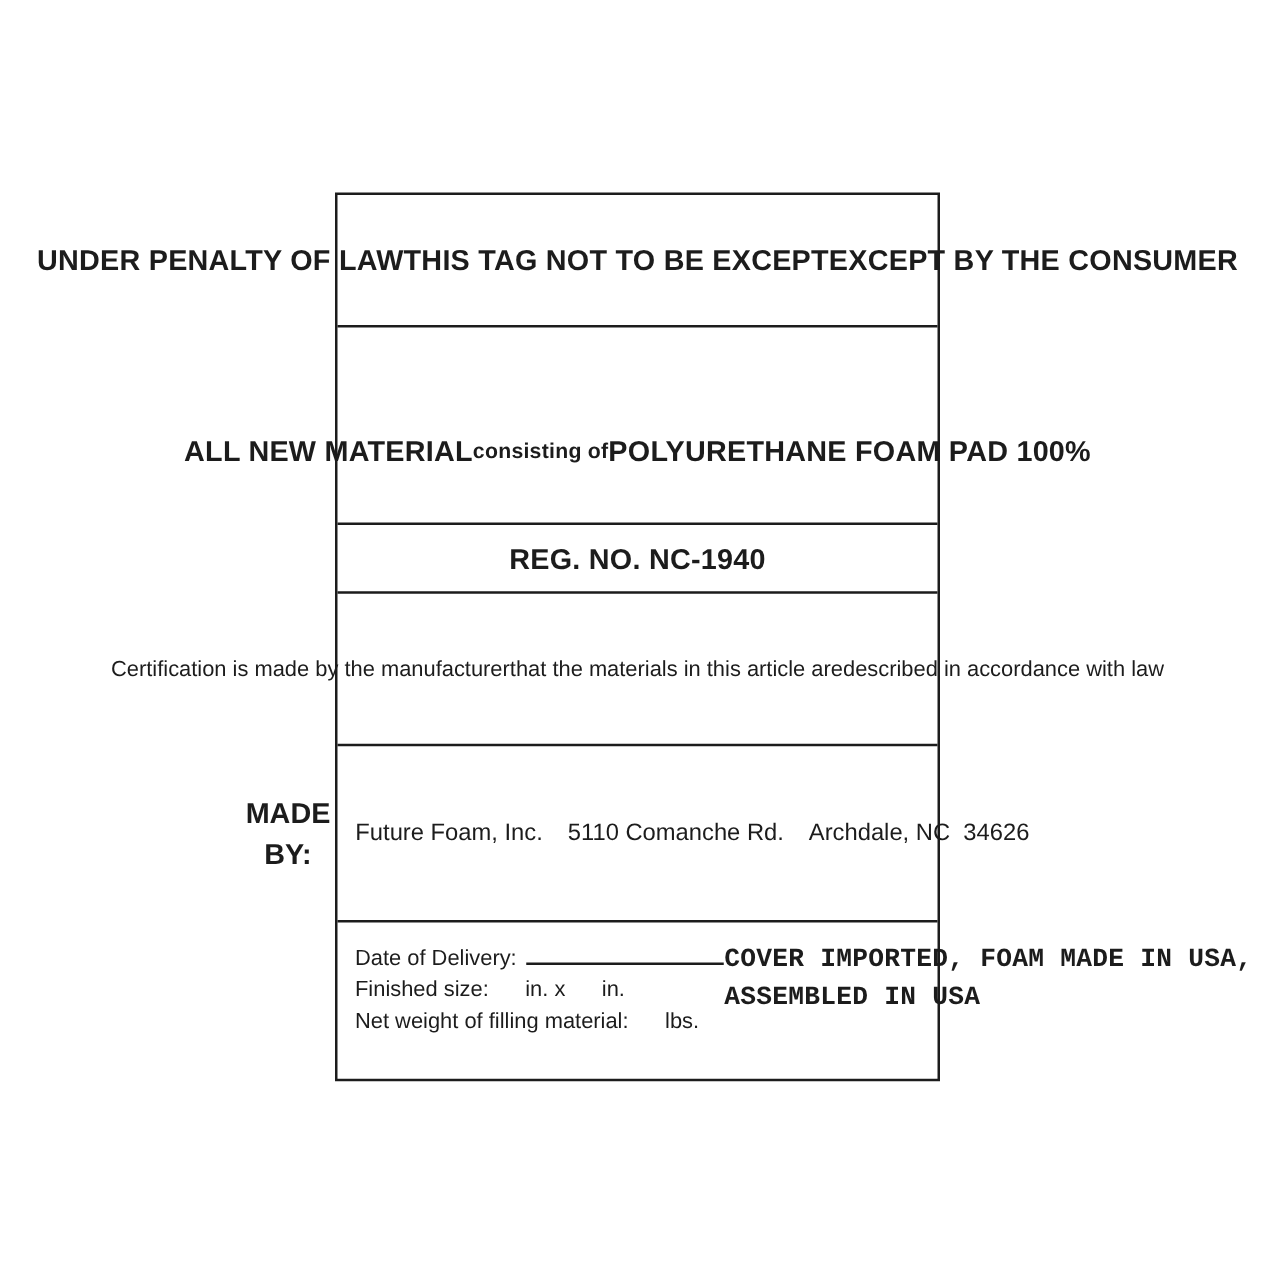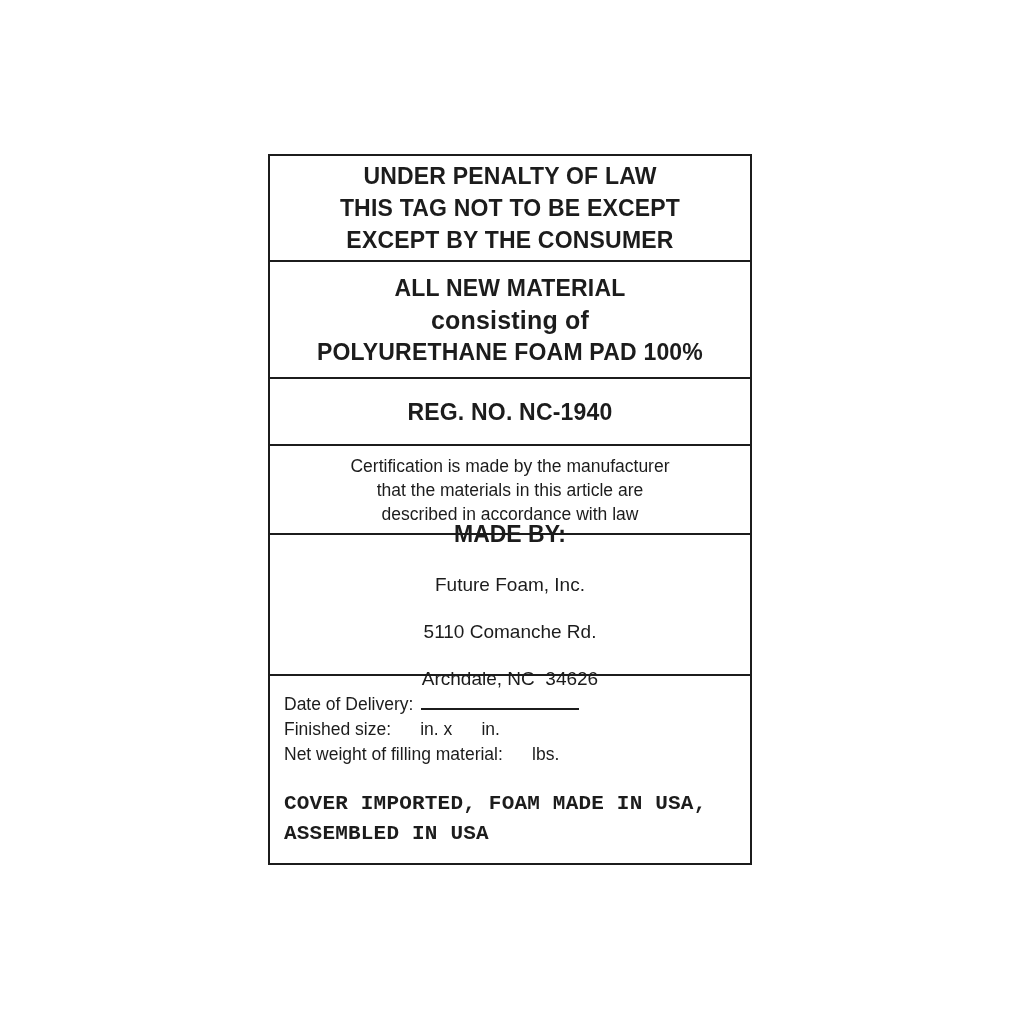--- a/index.html
+++ b/index.html
@@ -28,44 +28,43 @@
     border: 2px solid #1c1c1c;
     background: #ffffff;
     color: #1c1c1c;
     display: flex;
     flex-direction: column;
   }
   .section {
     box-sizing: border-box;
     border-bottom: 2px solid #1c1c1c;
     display: flex;
-    flex-direction: column;
     align-items: center;
     justify-content: center;
     text-align: center;
   }
   .section.last {
     border-bottom: none;
     flex: 1;
   }
   .sec-penalty      { height: 106px; }
-  .sec-material     { height: 117px; }
-  .sec-registration { height: 67px;  }
-  .sec-certification{ height: 89px; }
+  .sec-material     { height: 117px; margin-top: 41px; }
+  .sec-registration { height: 55px;  }
+  .sec-certification{ height: 122px; }
   .sec-made-by      { height: 141px; gap: 20px; }
 
   .bold-line {
     font-size: 23px;
     font-weight: bold;
     line-height: 32px;
     letter-spacing: 0.2px;
     white-space: pre;
   }
   .bold-line.small {
-    font-size: 25px;
+    font-size: 17px;
     text-align: right;
   }
   .body-line {
     font-size: 17.5px;
     font-weight: normal;
     line-height: 24px;
     white-space: pre;
   }
   .address-line {
     font-size: 19px;

